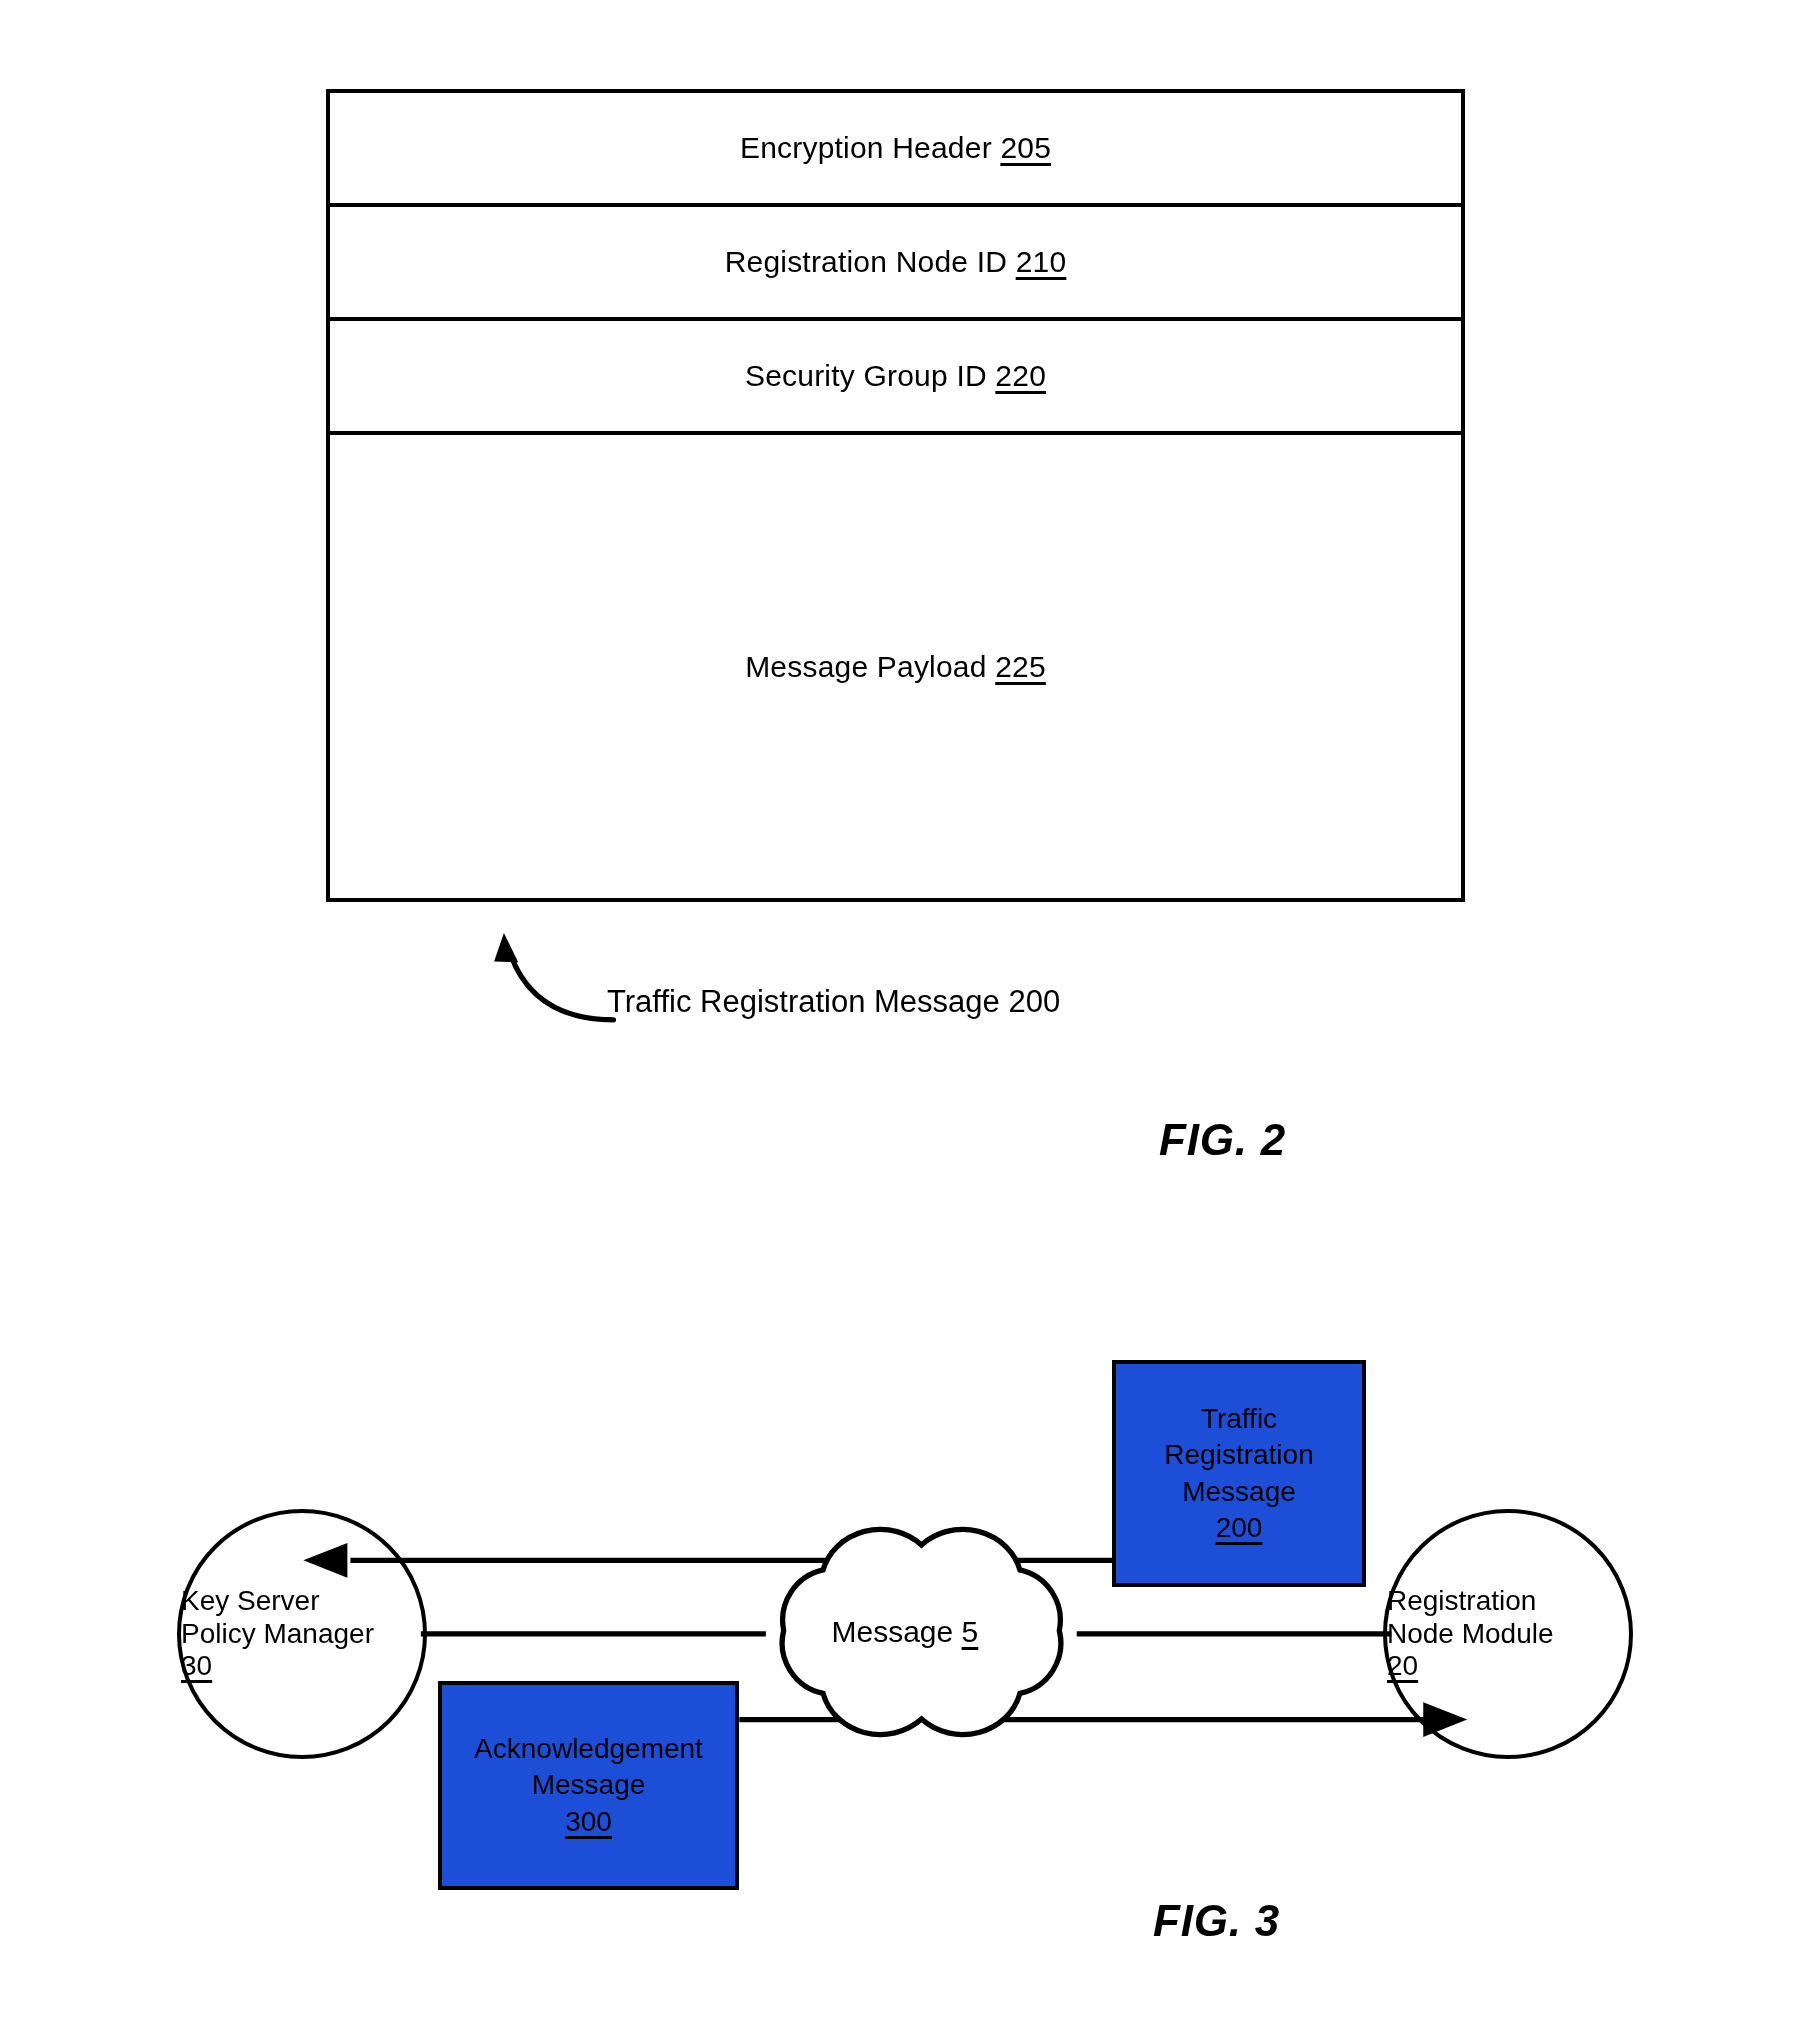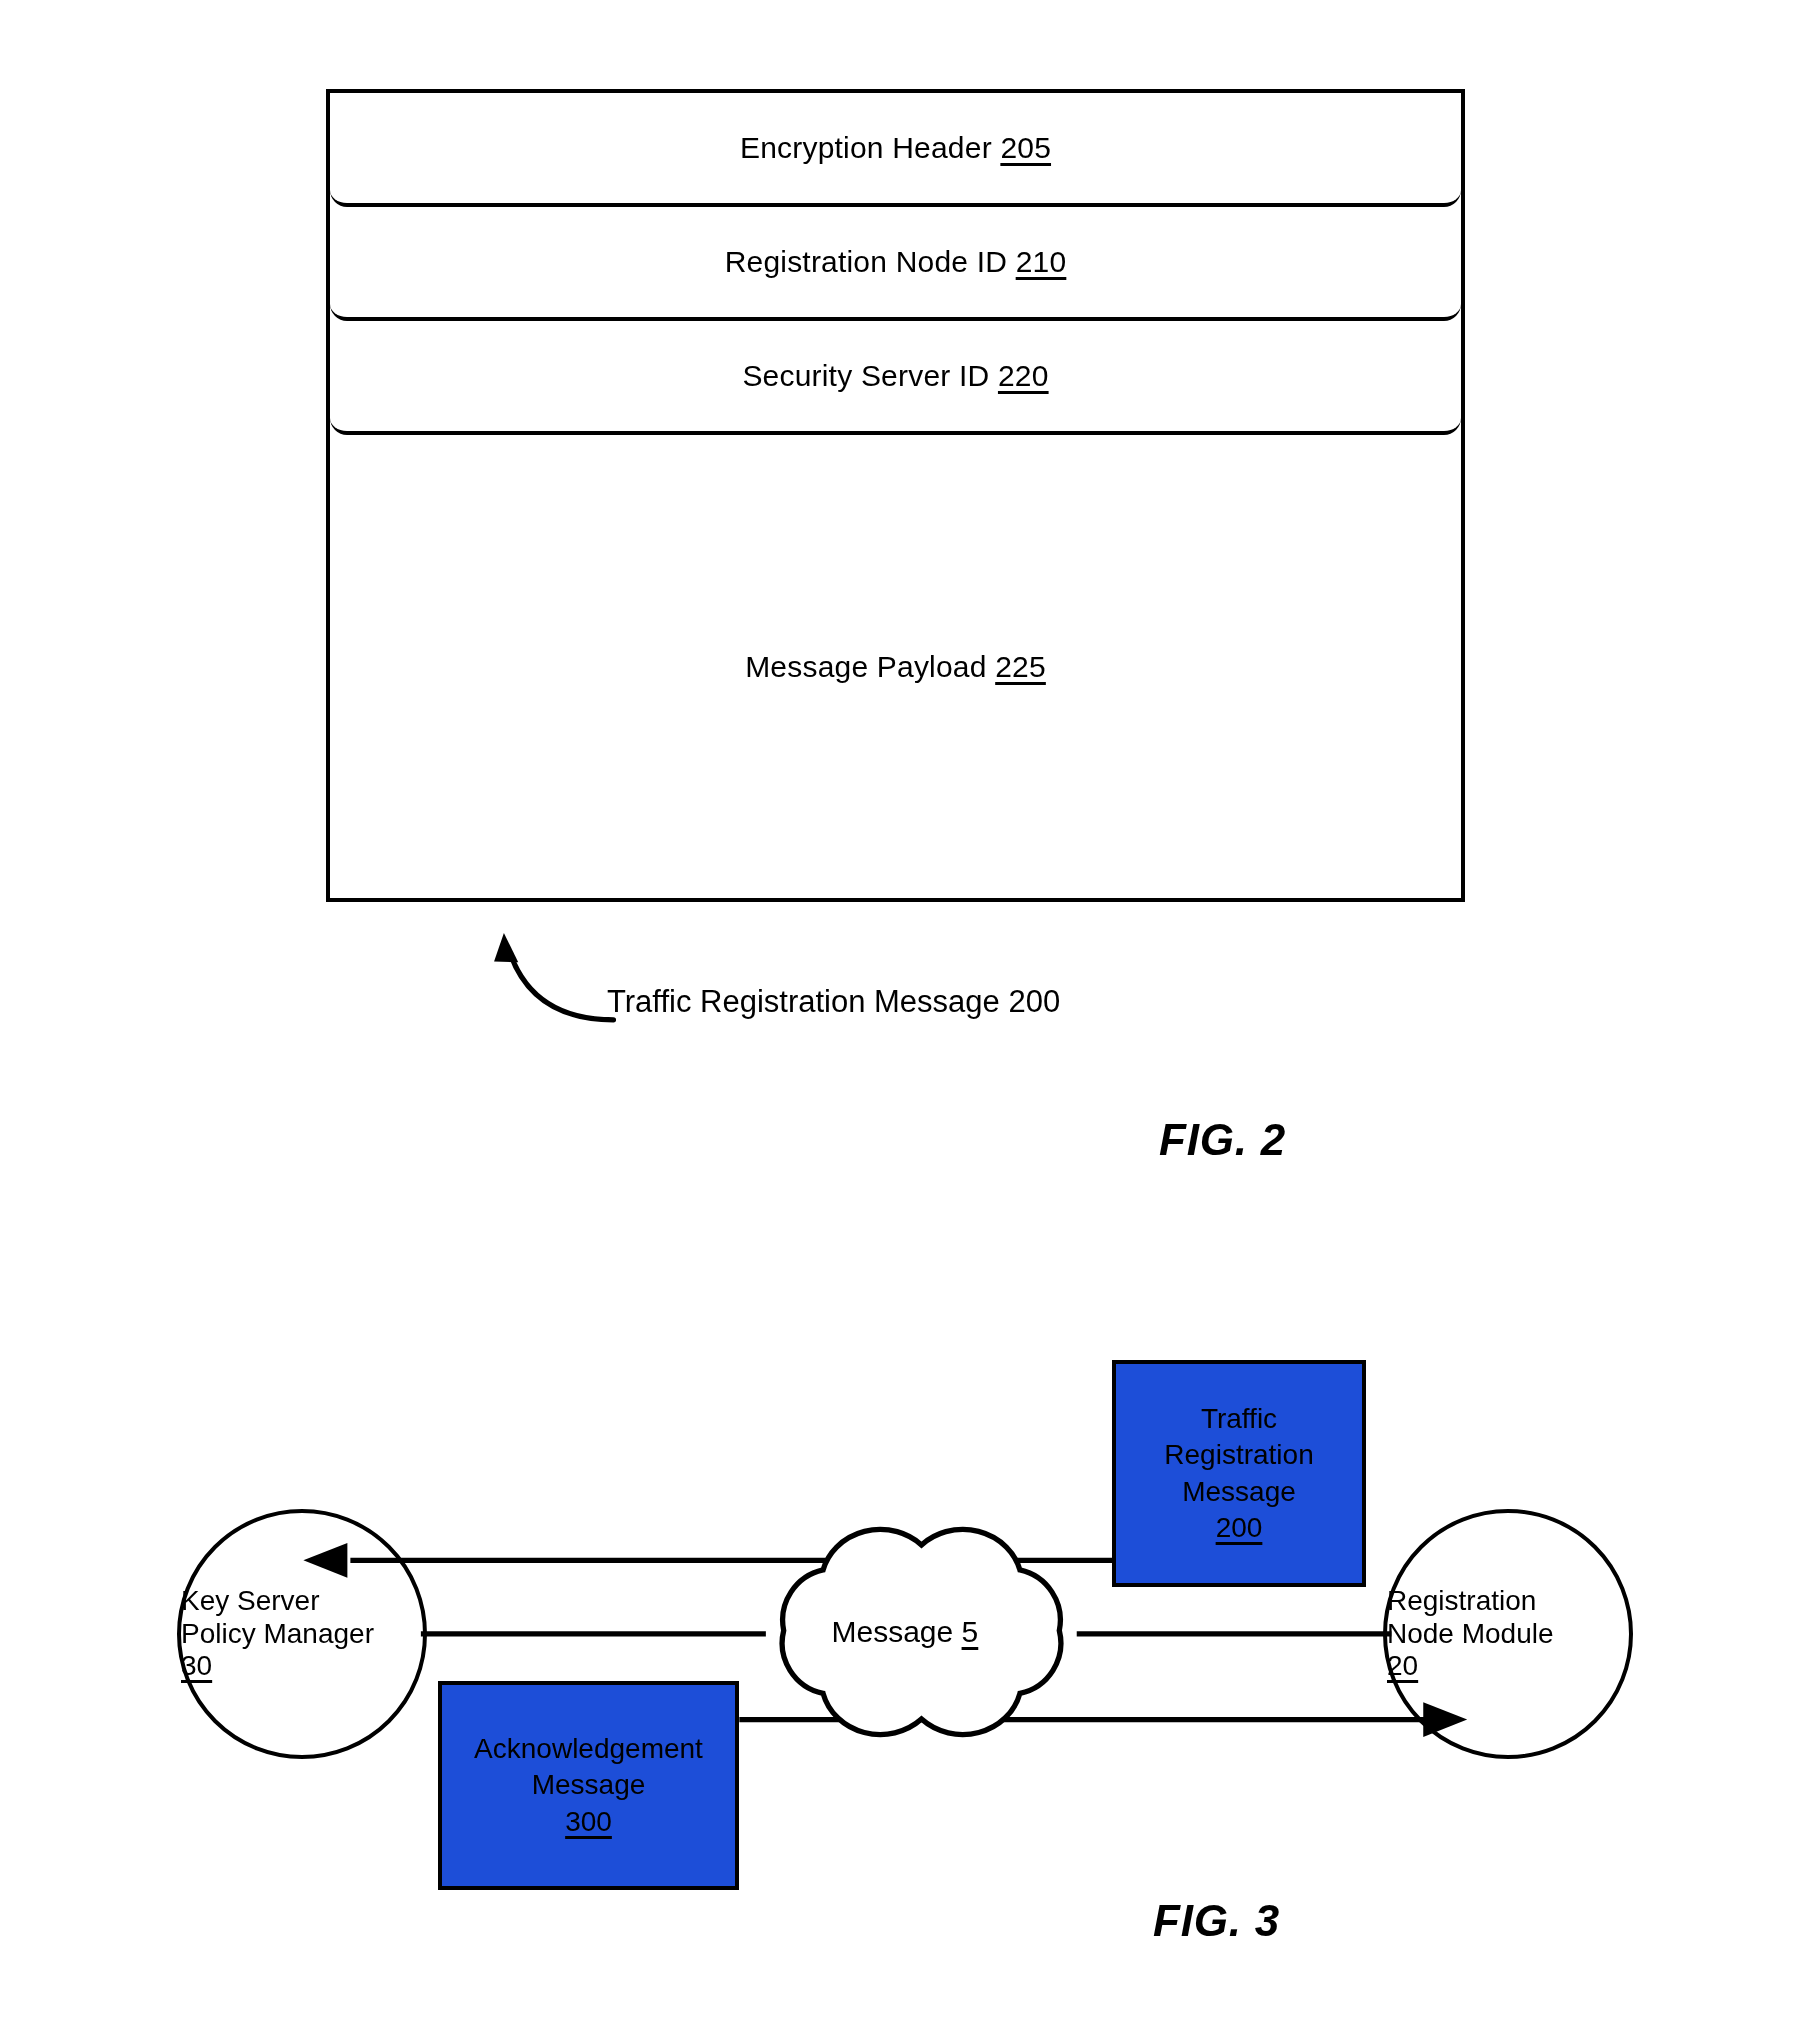--- a/index.html
+++ b/index.html
@@ -32,21 +32,21 @@
     display: flex;
     flex-direction: column;
   }
   .msg-row {
     box-sizing: border-box;
     display: flex;
     align-items: center;
     justify-content: center;
     border-bottom: 4.5px solid #000;
   }
-  .msg-row.fixed { height: 114px; flex: 0 0 114px; border-radius: 17px; }
+  .msg-row.fixed { height: 114px; flex: 0 0 114px; }
   .msg-row.payload { flex: 1 1 auto; border-bottom: none; }
   .msg-label {
     font-size: 30px;
     letter-spacing: 0.2px;
     white-space: nowrap;
     line-height: 1;
   }
   .ref {
     text-decoration: underline;
     text-underline-offset: 4.5px;
@@ -203,21 +203,21 @@
     <div class="msg-row fixed">
       <span class="msg-label">
         <span>Registration Node ID</span>
         <span class="ref">210</span>
       </span>
     </div>
 
 
     <div class="msg-row fixed">
       <span class="msg-label">
-        <span>Security Server ID</span>
+        <span>Security Group ID</span>
         <span class="ref">220</span>
       </span>
     </div>
 
     <div class="msg-row payload">
       <span class="msg-label">
         <span>Message Payload</span>
         <span class="ref">225</span>
       </span>
     </div>

